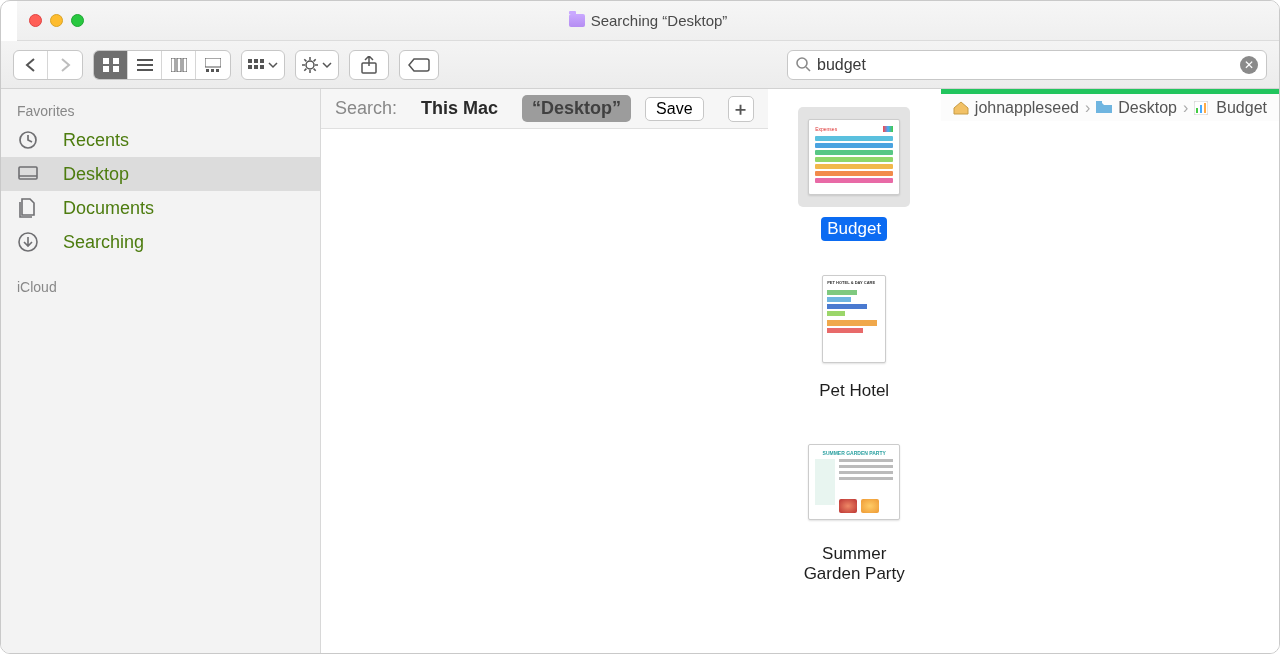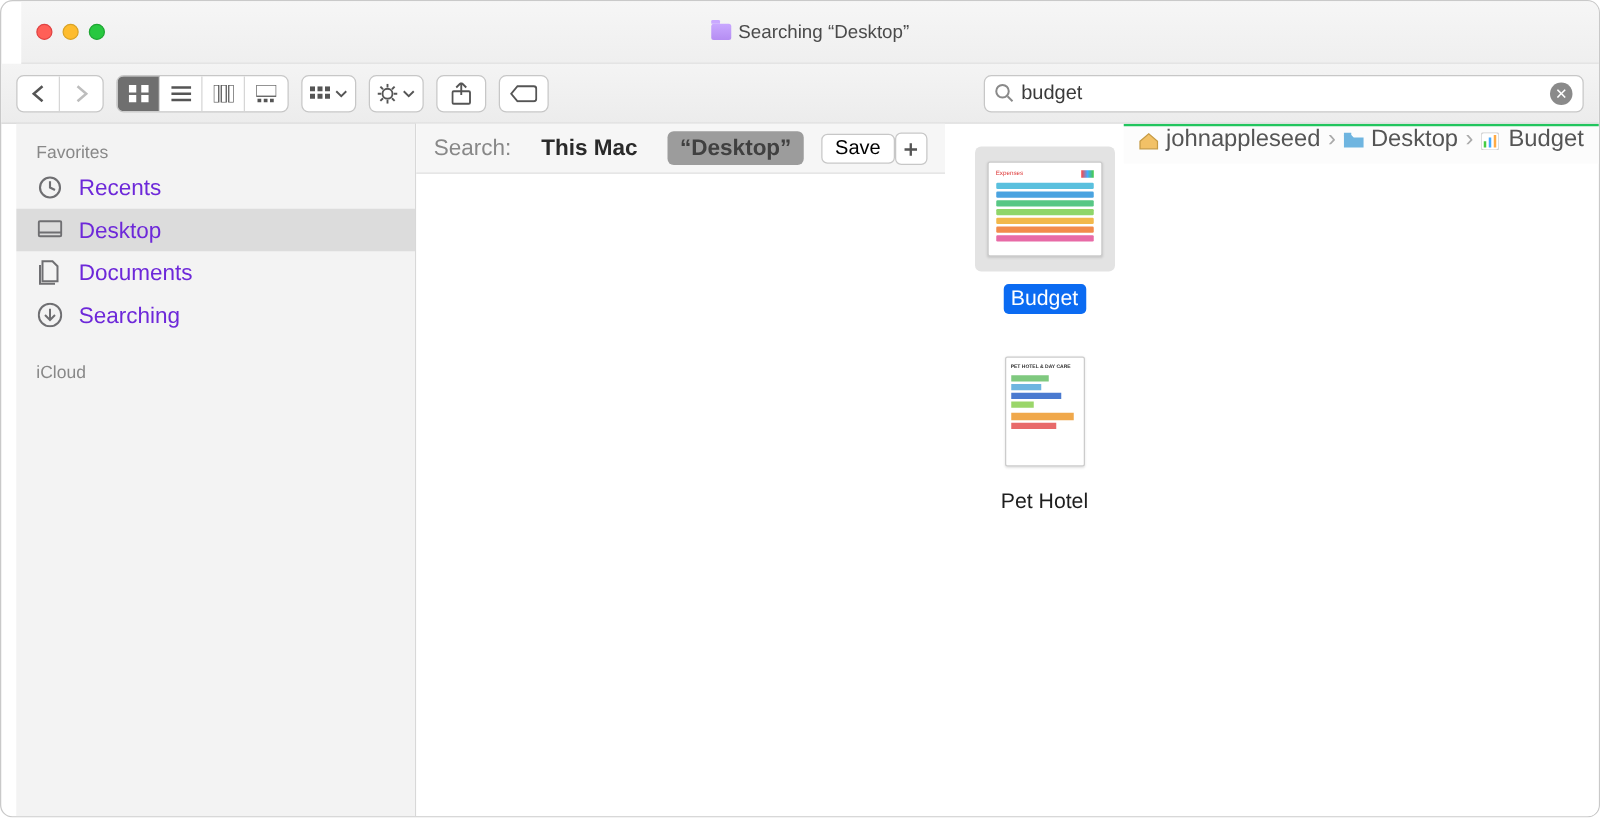--- a/index.html
+++ b/index.html
@@ -1,19 +1,19 @@
 <!DOCTYPE html>
 <html><head>
 <meta charset="utf-8">
 <style>
   * { box-sizing: border-box; margin: 0; padding: 0; }
   html, body { width: 1280px; height: 654px; font-family: -apple-system, "Helvetica Neue", Arial, sans-serif; overflow: hidden; background: #fff; }
   .window { width: 1280px; height: 654px; border: 1px solid #c9c9c9; border-radius: 10px; overflow: hidden; background: #fff; display: flex; flex-direction: column; }
   
-  .titlebar { height: 50px; display: flex; align-items: center; background: linear-gradient(#f6f6f6,#efefef); border-bottom: 1px solid #dcdcdc; position: relative; margin-left: 16px; }
+  .titlebar { height: 40px; display: flex; align-items: center; background: linear-gradient(#f6f6f6,#efefef); border-bottom: 1px solid #dcdcdc; position: relative; margin-left: 16px; }
   .traffic { display: flex; gap: 8px; margin-left: 12px; }
   .tl { width: 13px; height: 13px; border-radius: 50%; }
   .tl.red { background: #ff5f57; border:1px solid #e04343; }
   .tl.yellow { background: #febc2e; border:1px solid #d9a326; }
   .tl.green { background: #28c840; border:1px solid #1fa633; }
   .title-center { position:absolute; left:0; right:0; display:flex; justify-content:center; align-items:center; gap:6px; font-size:15px; color:#4a4a4a; pointer-events:none;}
   .title-center .foldericon { width:16px; height:13px; background:linear-gradient(#c9a8ff,#b58df2); border-radius:2px; position:relative; }
   .title-center .foldericon::before { content:""; position:absolute; top:-3px; left:0; width:7px; height:3px; background:#c9a8ff; border-radius:1px 1px 0 0; }
   
   .toolbar { height: 48px; display:flex; align-items:center; padding: 0 12px; background: linear-gradient(#f4f4f4,#ececec); border-bottom: 1px solid #d2d2d2; gap:10px; }
@@ -22,44 +22,44 @@
   .btngrp .seg:last-child { border-right:none; }
   .btngrp .seg.active { background:#6f6f6f; color:#fff; }
   .btngrp .seg.disabled { color:#b8b8b8; }
   .solo { background:#fff; border:1px solid #c7c7c7; border-radius:6px; height:30px; min-width:40px; display:flex; align-items:center; justify-content:center; color:#4a4a4a; }
   .spacer { flex: 1; }
   .search { flex: 0 0 480px; height:30px; background:#fff; border:1px solid #c7c7c7; border-radius:6px; display:flex; align-items:center; padding:0 8px; gap:6px; }
   .search input { flex:1; border:none; outline:none; font-size:16px; color:#3a3a3a; background:transparent; }
   .search .clear { width:18px; height:18px; border-radius:50%; background:#8a8a8a; color:#fff; display:flex; align-items:center; justify-content:center; font-size:12px; }
   
   .body { flex:1; display:flex; min-height:0; }
-  .sidebar { width:320px; background:#f3f3f3; border-right:1px solid #d8d8d8; padding: 8px 0; overflow:auto;margin-left:12px; }
+  .sidebar { width:320px; background:#f3f3f3; border-right:1px solid #d8d8d8; padding: 8px 0; overflow:auto; }
   .sb-heading { font-size:14px; color:#888; padding: 6px 16px 4px; font-weight:500; }
-  .sb-item { display:flex; align-items:center; gap:12px; padding: 6px 16px; font-size:18px; color:#6d28d9; border-radius:0; }
+  .sb-item { display:flex; align-items:center; gap:24px; padding: 6px 16px; font-size:18px; color:#4d7c0f; border-radius:0; }
   .sb-item.selected { background:#dcdcdc; }
   .sb-item .ic { width:22px; height:22px; display:flex; align-items:center; justify-content:center; color:#6f6f72; }
   .main { flex:1; display:flex; flex-direction:row; background:#fff; min-width:0;}
   .scopebar { height:40px; border-bottom:1px solid #e0e0e0; display:flex; align-items:center; padding:0 14px; gap:14px; background:#f6f6f6; }
   .scopebar .lbl { color:#888; font-size:18px; }
   .scopebar .opt { font-size:18px; font-weight:600; color:#2a2a2a; padding:3px 10px; border-radius:5px; }
   .scopebar .opt.active { background:#9c9c9c; color:#404040; }
-  .scopebar .right { margin-left:auto; display:flex; align-items:center; gap:0;justify-content:flex-end; }
+  .scopebar .right { margin-left:auto; display:flex; align-items:center; gap:24px;justify-content:flex-end; }
   .savebtn { background:#fff; border:1px solid #c7c7c7; border-radius:5px; padding:2px 10px; font-size:16px; }
   .plusbtn { width:26px; height:26px; background:#fff; border:1px solid #c7c7c7; border-radius:5px; display:flex; align-items:center; justify-content:center; font-size:18px; font-weight:bold; color:#555;}
   .results { flex:1; padding: 18px 24px; display:flex; flex-wrap:wrap; align-content:flex-start; gap: 28px 54px; overflow:auto; }
   .item { width:138px; display:flex; flex-direction:column; align-items:center; text-align:center; }
   .thumbwrap { width:112px; height:100px; border-radius:5px; display:flex; align-items:center; justify-content:center; }
   .item.selected .thumbwrap { background:#e3e3e3; }
   .thumb { width:92px; height:76px; background:#fff; border:1px solid #ccc; border-radius:2px; box-shadow: 0 1px 2px rgba(0,0,0,0.12); position:relative; overflow:hidden; }
   .thumb.tall { width:64px; height:88px; }
   .thumb .stripe { position:absolute; left:6px; right:6px; height:5px; border-radius:1px; }
   .filelabel { margin-top:10px; font-size:17px; color:#1e1e1e; line-height:1.2; max-width:140px; padding:2px 6px; border-radius:4px; }
   .item.selected .filelabel { background:#0b6bf2; color:#fff; }
   
-  .pathbar { height:32px; border-top:2px solid #22c55e; display:flex; align-items:flex-start; gap:6px; padding:0 12px; font-size:19px; color:#555; background:#fcfcfc; }
+  .pathbar { height:32px; border-top:5px solid #22c55e; display:flex; align-items:center; gap:6px; padding:0 12px; font-size:16px; color:#555; background:#fcfcfc; }
   .pathbar .crumb { display:flex; align-items:center; gap:6px; }
   .pathbar .sep { color:#aaa; }
   .pathbar .pic { width:16px; height:13px; display:inline-flex; }
   svg { display:block; }
 </style>
 </head>
 <body>
 
 <div class="window">
 
@@ -270,20 +270,37 @@
               <div style="position:absolute;top:21px;left:4px;width:24px;height:5px;background:#6fb5e0;"></div>
               <div style="position:absolute;top:28px;left:4px;width:40px;height:5px;background:#4a7ad0;"></div>
               <div style="position:absolute;top:35px;left:4px;width:18px;height:5px;background:#9bd66a;"></div>
               <div style="position:absolute;top:44px;left:4px;width:50px;height:6px;background:#f0a84b;"></div>
               <div style="position:absolute;top:52px;left:4px;width:36px;height:5px;background:#e86a6a;"></div>
             </div>
           </div>
           <div class="filelabel">Pet Hotel</div>
         </div>
 
+        <div class="item">
+          <div class="thumbwrap">
+            <div class="thumb">
+              <div style="position:absolute;top:5px;left:0;right:0;text-align:center;font-size:5px;color:#2aa0a0;font-weight:bold;">SUMMER GARDEN PARTY</div>
+              <div style="position:absolute;top:14px;left:6px;width:20px;height:46px;background:#e8f5f0;"></div>
+              <div style="position:absolute;top:14px;left:30px;right:6px;">
+                  <div style="height:3px;background:#bbb;margin-bottom:3px;"></div>
+                  <div style="height:3px;background:#bbb;margin-bottom:3px;"></div>
+                  <div style="height:3px;background:#bbb;margin-bottom:3px;"></div>
+                  <div style="height:3px;background:#bbb;margin-bottom:3px;"></div>
+                </div>
+              <div style="position:absolute;bottom:6px;left:30px;width:18px;height:14px;background:radial-gradient(#e86,#b33);border-radius:2px;"></div>
+              <div style="position:absolute;bottom:6px;left:52px;width:18px;height:14px;background:radial-gradient(#fc6,#e93);border-radius:2px;"></div>
+            </div>
+          </div>
+          <div class="filelabel">Summer Garden Party</div>
+        </div>
       </div>
 
       <div class="pathbar">
         <span class="crumb">
           <span class="pic">
               <svg width="16" height="14" viewBox="0 0 16 14">
                 <path d="M1 7 L8 1 L15 7 V13 H1 Z" fill="#f2c166" stroke="#c69b44"></path>
               </svg>
             </span>
           <span>johnappleseed</span>

